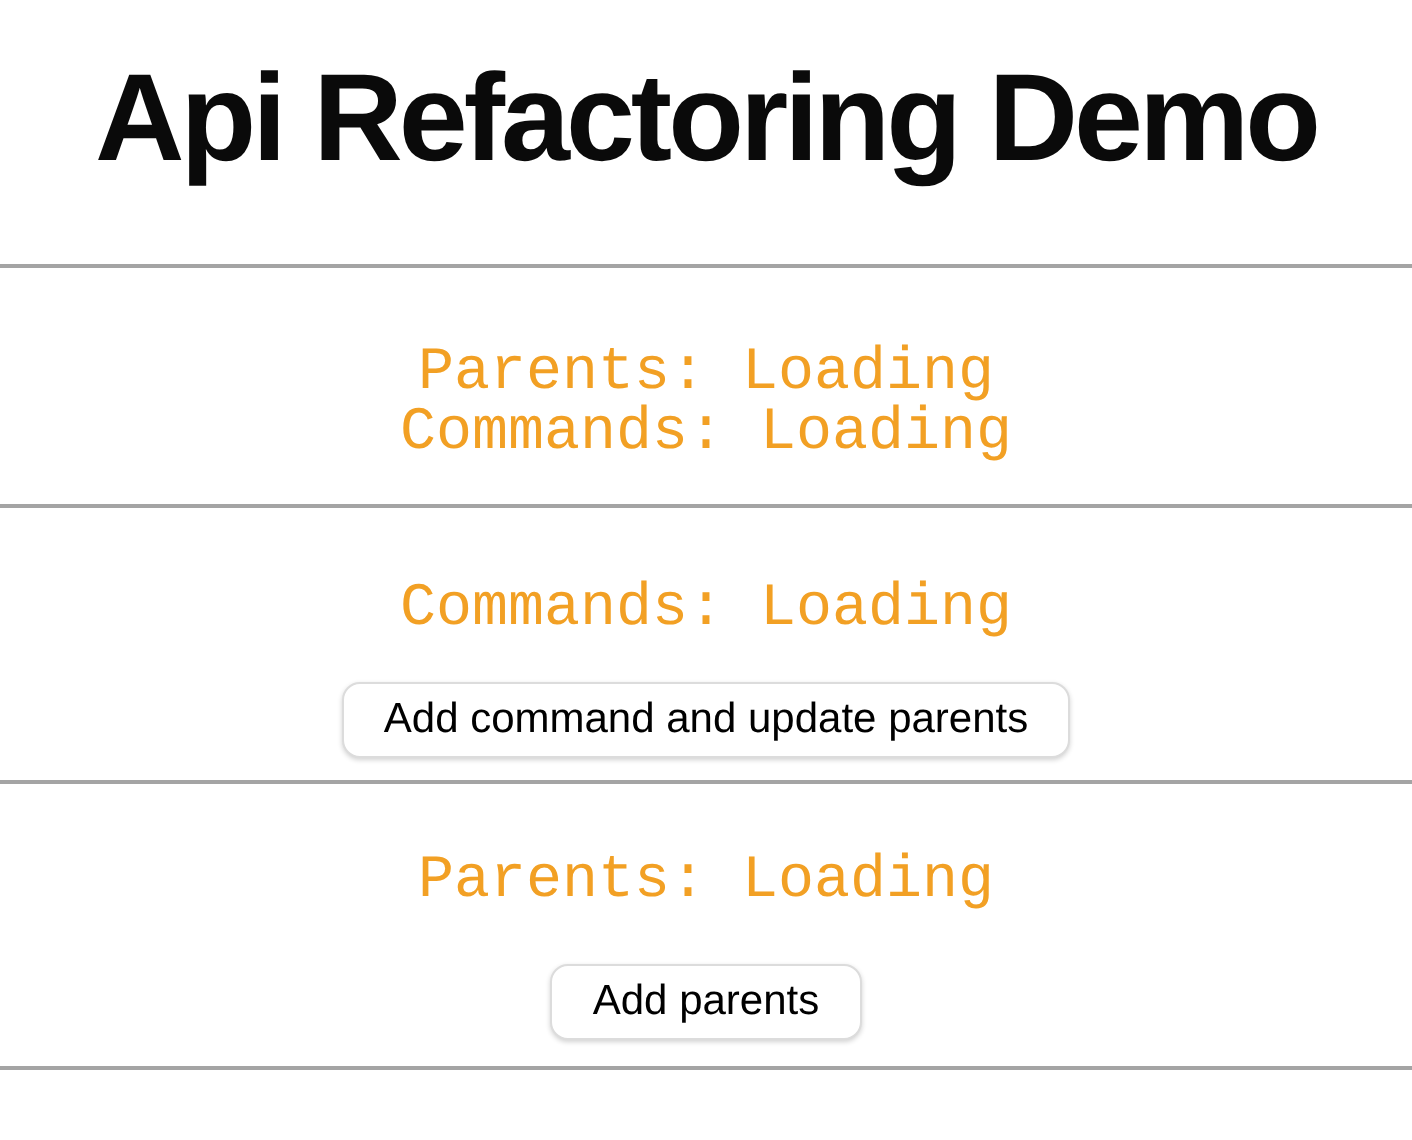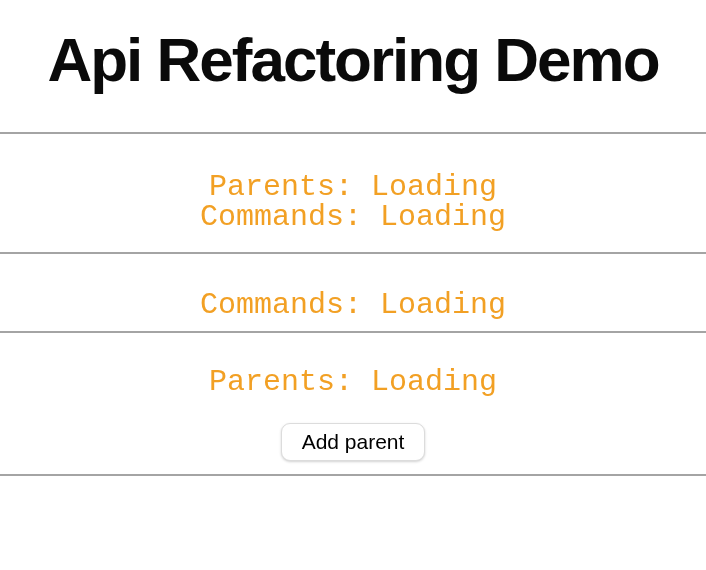--- a/index.html
+++ b/index.html
@@ -68,26 +68,29 @@
 
   <section class="sec1">
     <div class="mono">Parents: Loading</div>
     <div class="mono">Commands: Loading</div>
   </section>
 
   <hr class="divider">
 
   <section class="sec2">
     <div class="mono">Commands: Loading</div>
+    <div class="btn-row">
+      <button class="push-btn">Add command and update parents</button>
+    </div>
   </section>
 
   <hr class="divider">
 
   <section class="sec3">
     <div class="mono">Parents: Loading</div>
     <div class="btn-row">
-      <button class="push-btn">Add parent</button>
+      <button class="push-btn">Add parents</button>
     </div>
   </section>
 
   <hr class="divider">
 
 </div>
 
 </body></html>

